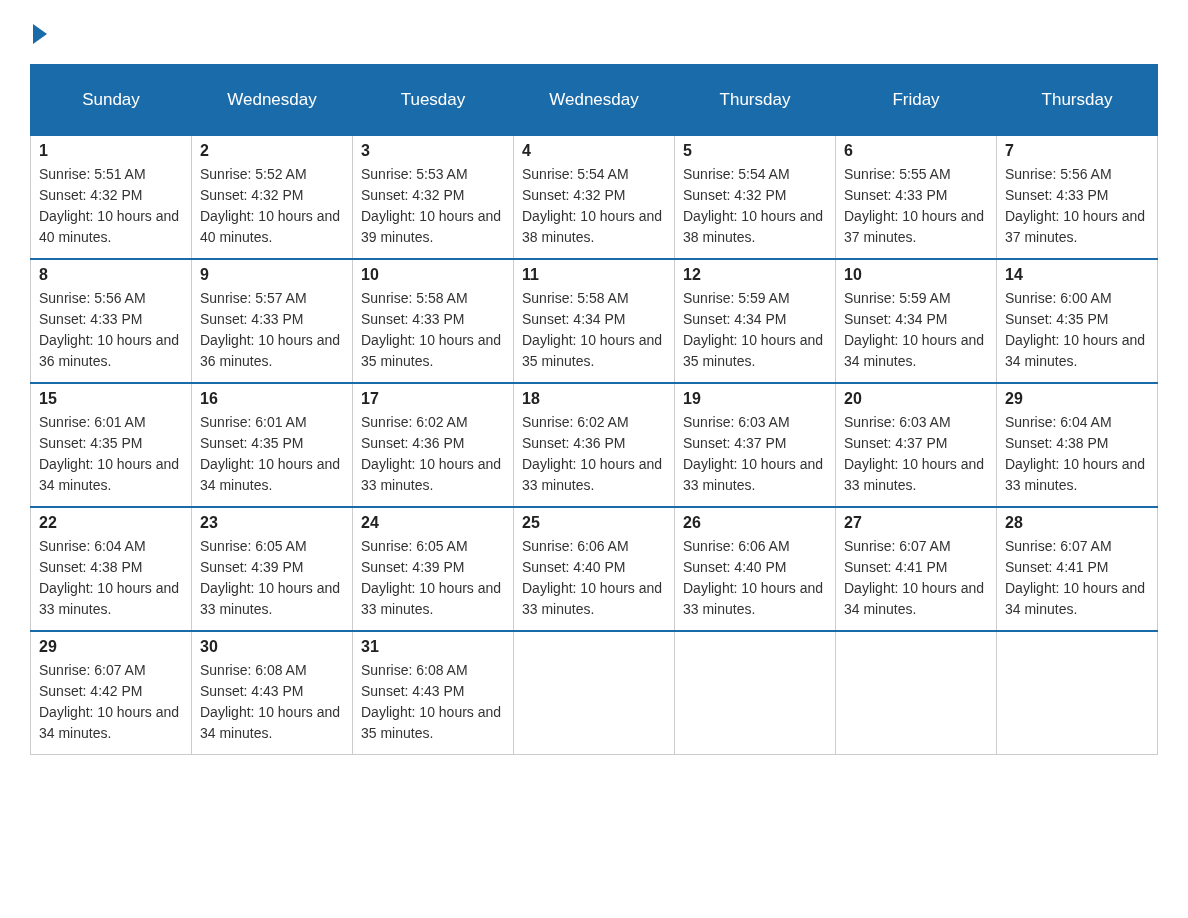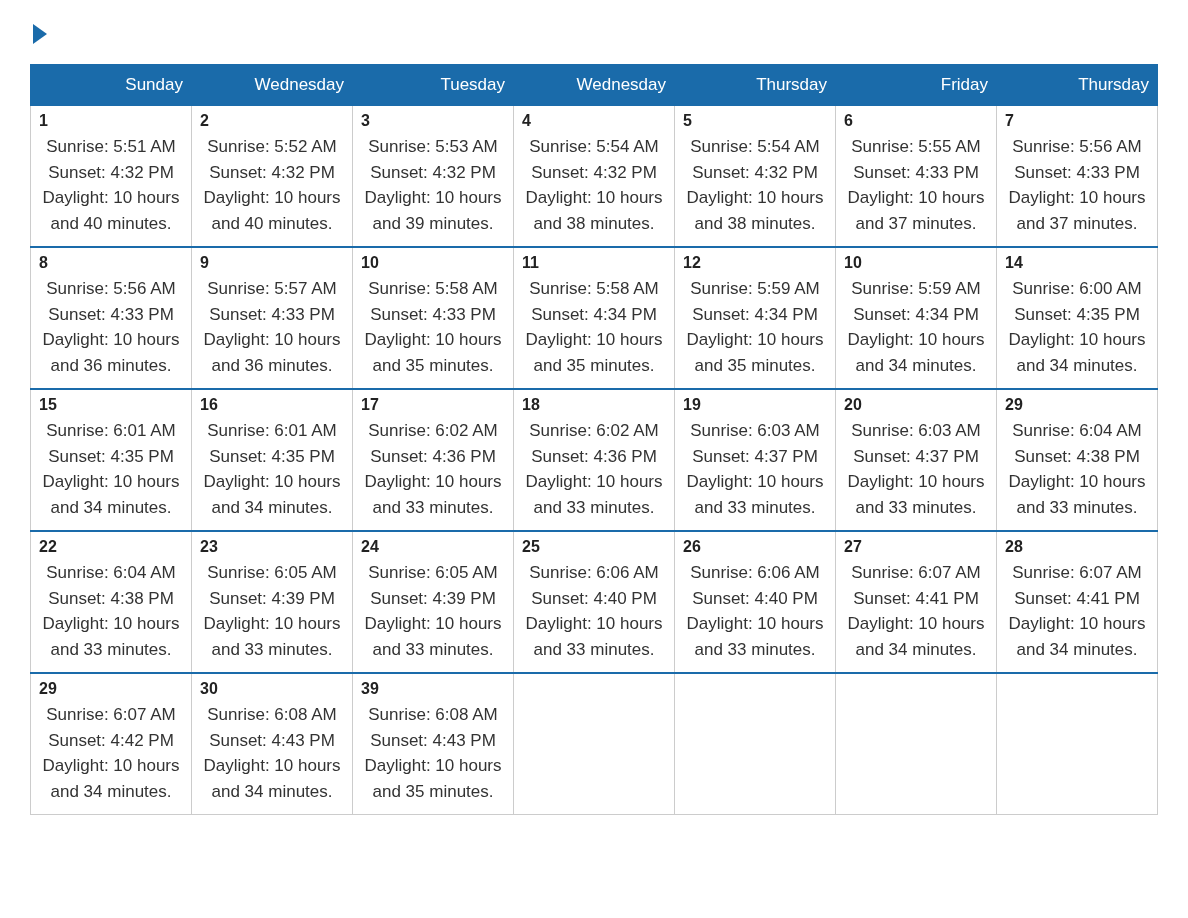--- a/index.html
+++ b/index.html
@@ -60,22 +60,22 @@
       margin-top: 5px;
     }
     .calendar {
       width: 100%;
       border-collapse: collapse;
       border: 1px solid #aaa;
     }
     .calendar th {
       background-color: #1a6baa;
       color: white;
-      padding: 10px 8px;
-      text-align: right;
+      padding: 25px 8px;
+      text-align: center;
       font-size: 17px;
       font-weight: normal;
       border: 1px solid #1a6baa;
     }
     .calendar td {
       vertical-align: top;
       padding: 6px 8px 10px 8px;
       border: 1px solid #ccc;
       width: 14.28%;
       font-size: 13px;
@@ -83,24 +83,23 @@
       min-height: 110px;
     }
     .day-number {
       font-size: 16px;
       font-weight: bold;
       color: #222;
       margin-bottom: 4px;
       display: block;
     }
     .day-info {
-      font-size: 17px;
+      font-size: 14px;
       line-height: 1.5;
       color: #333;
-      text-align: center;
     }
     .empty-cell {
       background: #fff;
     }
     .row-border td {
       border-top: 2px solid #1a6baa;
     }
   </style>
 </head>
 <body>
@@ -375,21 +374,21 @@
       </td>
         <td>
         <span class="day-number">30</span>
         <div class="day-info">
           Sunrise: 6:08 AM<br>
           Sunset: 4:43 PM<br>
           Daylight: 10 hours and 34 minutes.
         </div>
       </td>
         <td>
-        <span class="day-number">39</span>
+        <span class="day-number">31</span>
         <div class="day-info">
           Sunrise: 6:08 AM<br>
           Sunset: 4:43 PM<br>
           Daylight: 10 hours and 35 minutes.
         </div>
       </td>
         <td class="empty-cell"></td>
         <td class="empty-cell"></td>
         <td class="empty-cell"></td>
         <td class="empty-cell"></td>

